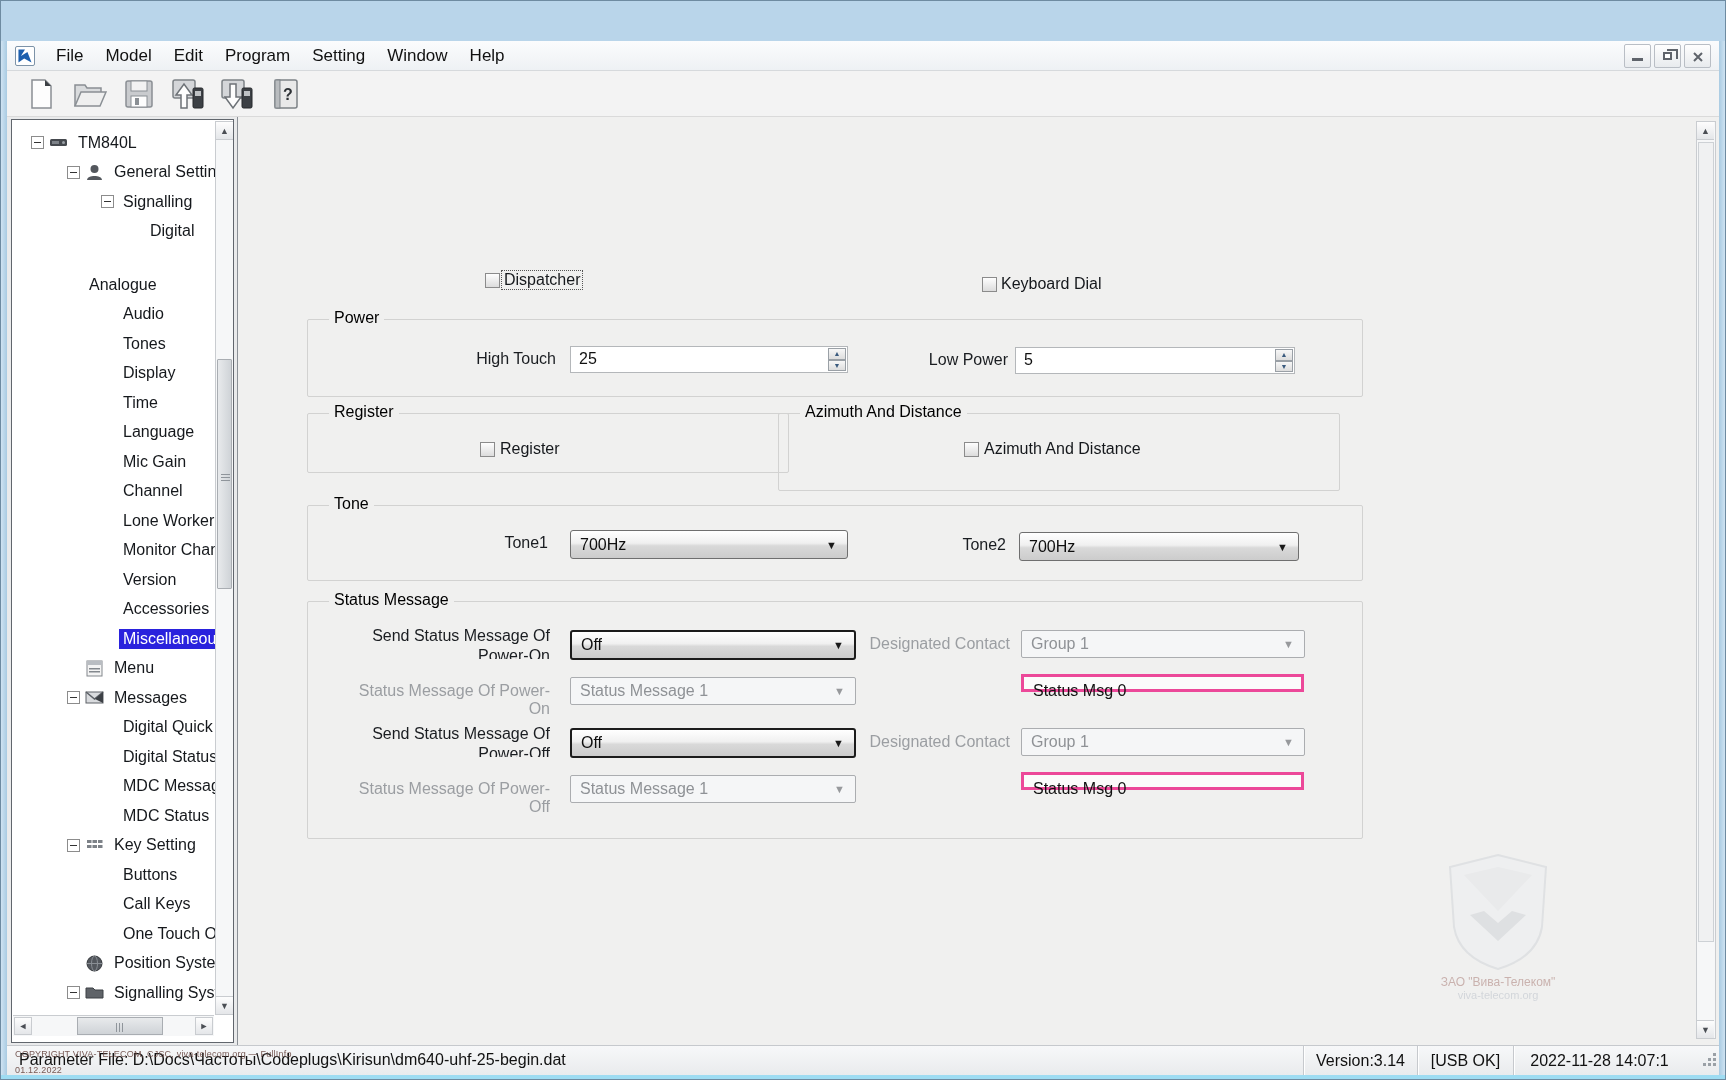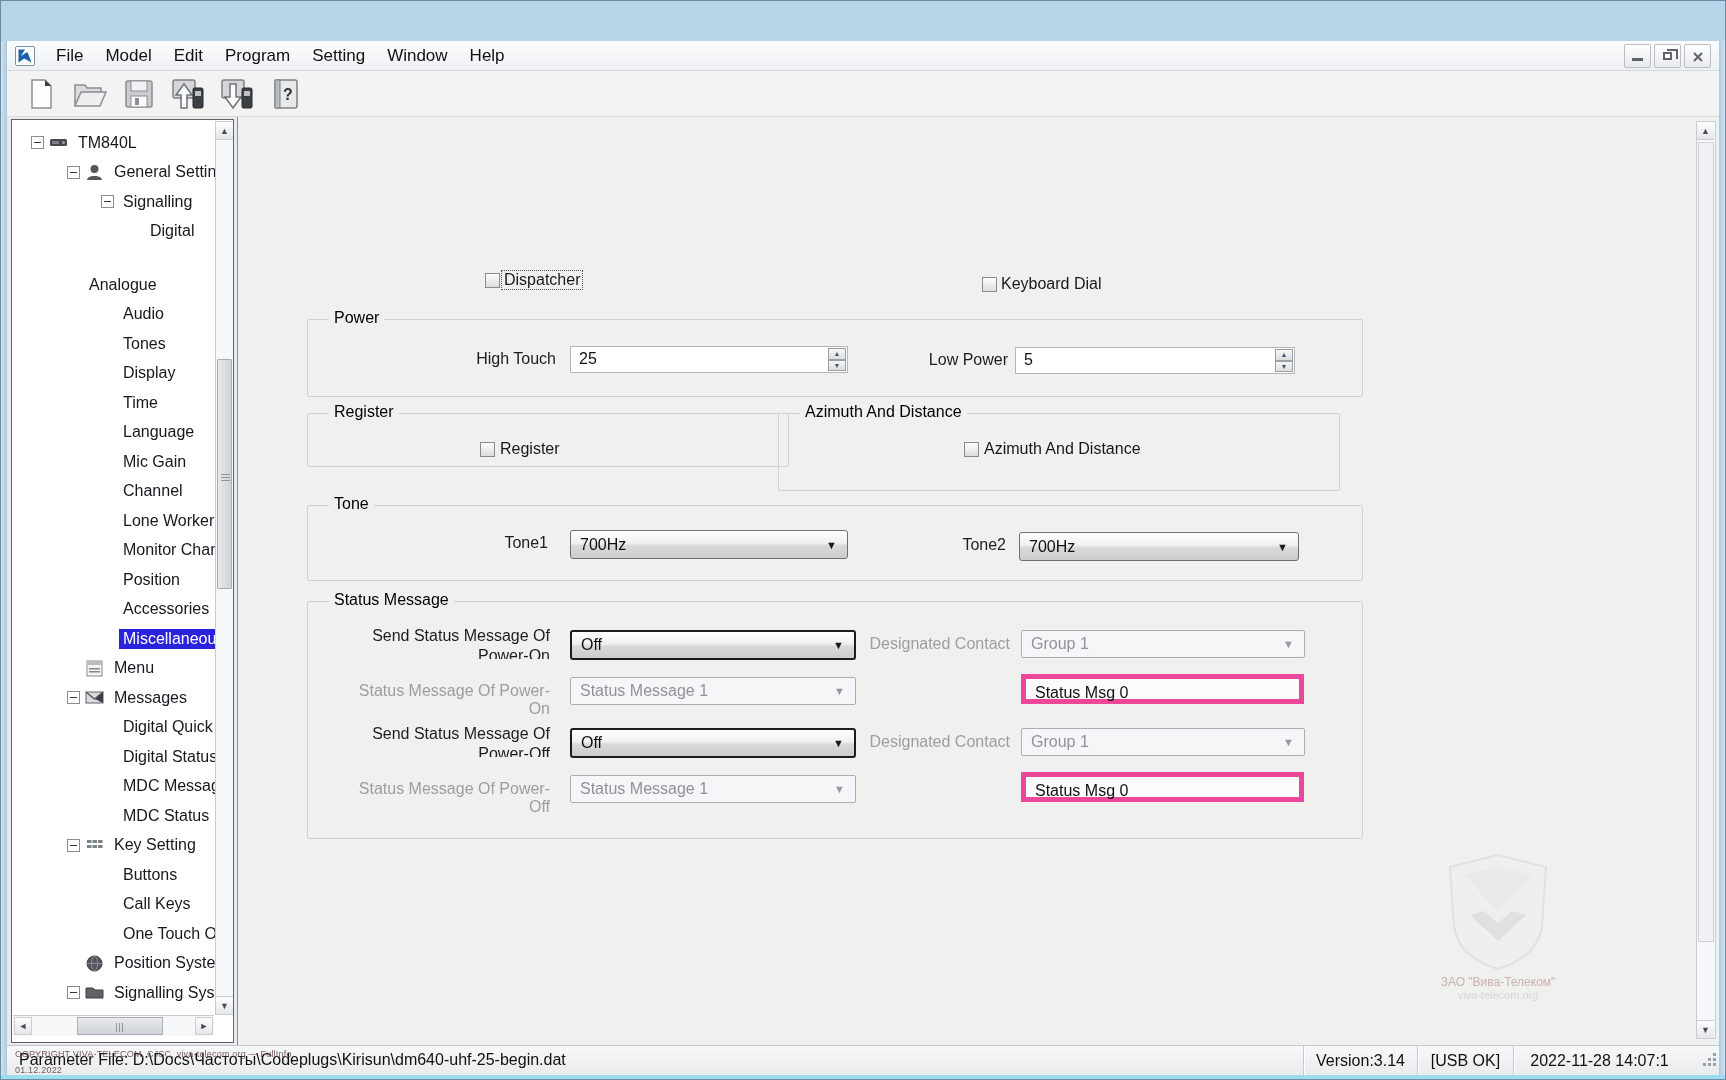--- a/index.html
+++ b/index.html
@@ -121,21 +121,21 @@
     background:linear-gradient(180deg,#ffffff 0%,#f0f0f0 45%,#d9d9d9 55%,#cccccc 100%); }
   .combo.focused{ border:2px solid #1c1c1c; }
   .combo.dis{ border:1px solid #abadb0; background:#f5f6f7; border-radius:2px; }
   .combo-text{ position:absolute; left:9px; top:50%; transform:translateY(-50%);
     font-size:16px; color:#0e0e0e; white-space:nowrap; }
   .combo.dis .combo-text{ color:#8f9296; }
   .combo-arrow{ position:absolute; right:10px; top:50%; transform:translateY(-50%);
     font-size:11px; color:#1a1a1a; }
   .combo.dis .combo-arrow{ color:#97999c; }
   
-  .tbox{ position:absolute; height:30px; border:5px solid #ec4899; background:#fbfbfb; }
+  .tbox{ position:absolute; height:18px; border:3px solid #ec4899; background:#fbfbfb; }
   .tbox span{ position:absolute; left:9px; top:5px; font-size:16px; color:#111; }
   
   .clip2{ overflow:hidden; line-height:20px; }
   
   .shield-wm{ position:absolute; left:1190px; top:736px; width:140px; text-align:center;
     opacity:.85; pointer-events:none; }
   .shield-cap{ font-size:12px; color:#b48f8a; opacity:.75; }
   .shield-sub{ font-size:11px; color:#c5cad1; opacity:.8; }
   
   .statusbar{
@@ -285,21 +285,21 @@
         <div class="trow" style="padding-left: 106px;">
           <span class="tlabel">Channel</span>
         </div>
         <div class="trow" style="padding-left: 106px;">
           <span class="tlabel">Lone Worker</span>
         </div>
         <div class="trow" style="padding-left: 106px;">
           <span class="tlabel">Monitor Chann</span>
         </div>
         <div class="trow" style="padding-left: 106px;">
-          <span class="tlabel">Position</span>
+          <span class="tlabel">Version</span>
         </div>
         <div class="trow" style="padding-left: 106px;">
           <span class="tlabel">Accessories</span>
         </div>
         <div class="trow" style="padding-left: 106px;">
           <span class="tlabel sel">Miscellaneous</span>
         </div>
         <div class="trow" style="padding-left: 72px;">
           <span class="ticon"><svg width="19" height="17" viewBox="0 0 19 17">
               <rect x="2" y="1" width="15" height="15" fill="#f4f4f4" stroke="#83888d"></rect>
@@ -405,21 +405,21 @@
       <span class="flabel" style="left:572px; top:31px; width:128px">Low Power</span>
       <div class="spin" style="left:707px; top:27px; width:280px">
         <span class="spin-value">5</span>
         <span class="spin-btns">
             <span class="spin-b">▲</span>
             <span class="spin-b">▼</span>
           </span>
       </div>
     </div>
 
-    <div class="gbox" style="left:69px; top:296px; width:482px; height:54px">
+    <div class="gbox" style="left:69px; top:296px; width:482px; height:60px">
       <span class="gbox-title">Register</span>
       <span class="cb" style="left:172px; top:28px"></span>
       <span class="cb-label" style="left:192px; top:26px">Register</span>
     </div>
 
     <div class="gbox" style="left:540px; top:296px; width:562px; height:78px">
       <span class="gbox-title">Azimuth And Distance</span>
       <span class="cb" style="left:185px; top:28px"></span>
       <span class="cb-label" style="left:205px; top:26px">Azimuth And Distance</span>
     </div>

